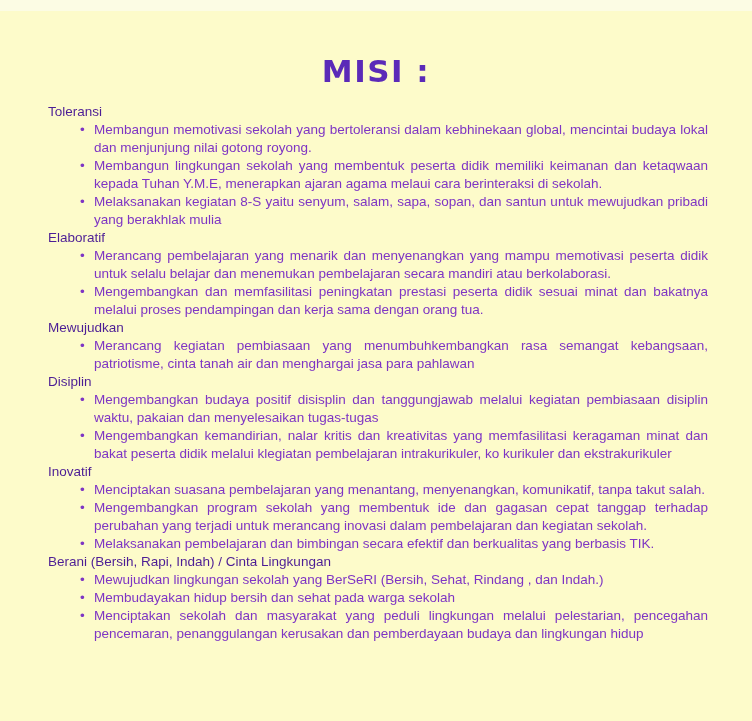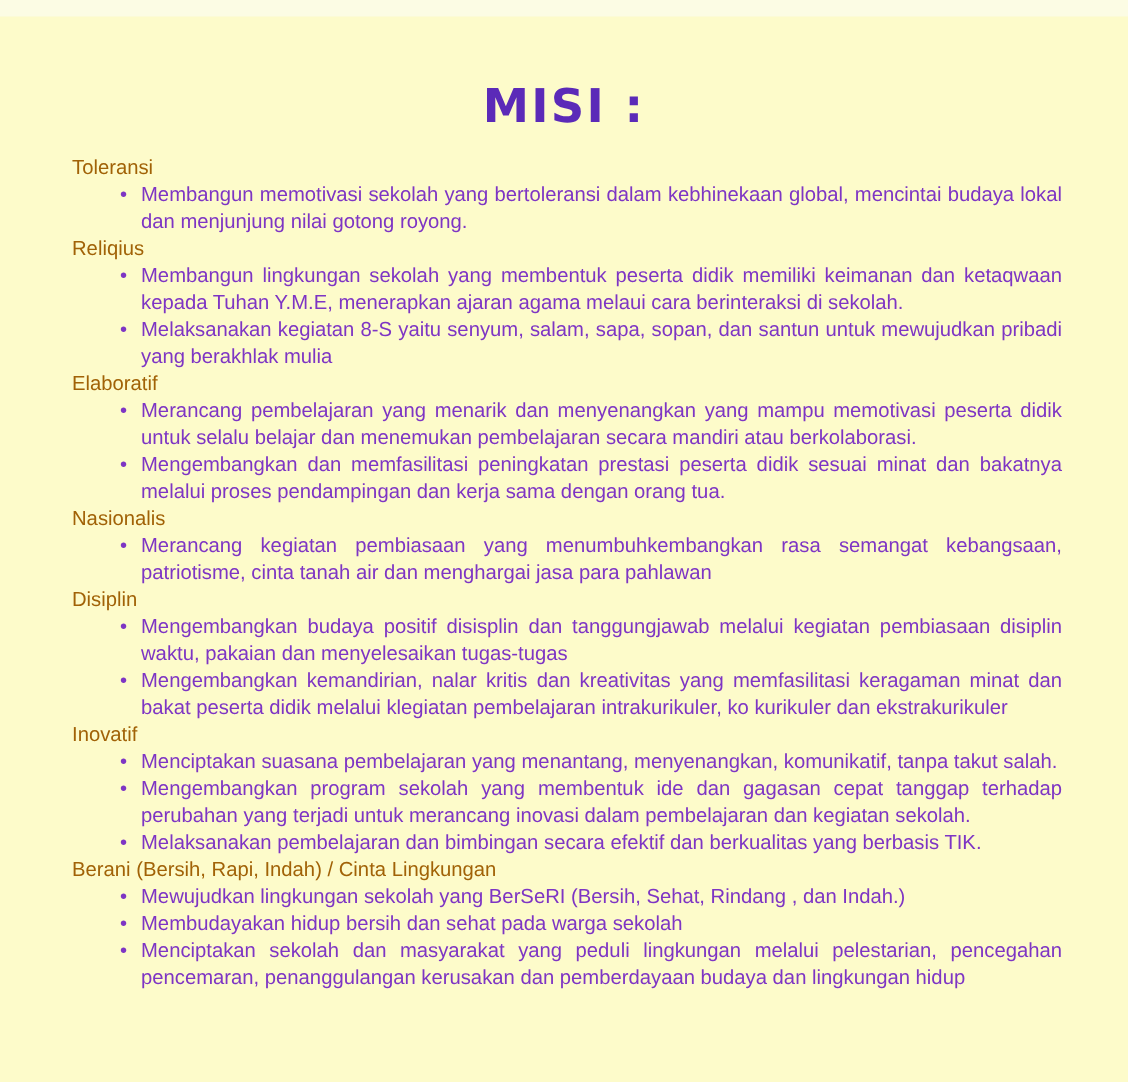--- a/index.html
+++ b/index.html
@@ -34,21 +34,21 @@
   }
   .content {
     margin: 0 44px 0 48px;
     color: #7e35c4;
     font-size: 13.5px;
     line-height: 18px;
   }
   .section { margin: 0; }
   .heading {
     font-weight: normal;
-    color: #a16207;
+    color: #4c1d95;
   }
   ul.bullets {
     list-style: none;
     margin: 0;
     padding: 0;
   }
   li.bullet {
     position: relative;
     margin: 0 0 0 32px;
     padding-left: 14px;
@@ -71,37 +71,36 @@
   <h1 class="title">MISI :</h1>
   <div class="content" id="sections">
   <section class="section">
     <div class="heading">Toleransi</div>
     <ul class="bullets">
           <li class="bullet">Membangun memotivasi sekolah yang bertoleransi dalam kebhinekaan global, mencintai budaya lokal dan menjunjung nilai gotong royong.</li>
         </ul>
   </section>
 
   <section class="section">
-    <div class="heading">Reliqius</div>
     <ul class="bullets">
           <li class="bullet">Membangun lingkungan sekolah yang membentuk peserta didik memiliki keimanan dan ketaqwaan kepada Tuhan Y.M.E, menerapkan ajaran agama melaui cara berinteraksi di sekolah.</li>
           <li class="bullet">Melaksanakan kegiatan 8-S yaitu senyum, salam, sapa, sopan, dan santun untuk mewujudkan pribadi yang berakhlak mulia</li>
         </ul>
   </section>
 
   <section class="section">
     <div class="heading">Elaboratif</div>
     <ul class="bullets">
           <li class="bullet">Merancang pembelajaran yang menarik dan menyenangkan yang mampu memotivasi peserta didik untuk selalu belajar dan menemukan pembelajaran secara mandiri atau berkolaborasi.</li>
           <li class="bullet">Mengembangkan dan memfasilitasi peningkatan prestasi peserta didik sesuai minat dan bakatnya melalui proses pendampingan dan kerja sama dengan orang tua.</li>
         </ul>
   </section>
 
   <section class="section">
-    <div class="heading">Nasionalis</div>
+    <div class="heading">Mewujudkan</div>
     <ul class="bullets">
           <li class="bullet">Merancang kegiatan pembiasaan yang menumbuhkembangkan rasa semangat kebangsaan, patriotisme, cinta tanah air dan menghargai jasa para pahlawan</li>
         </ul>
   </section>
 
   <section class="section">
     <div class="heading">Disiplin</div>
     <ul class="bullets">
           <li class="bullet">Mengembangkan budaya positif disisplin dan tanggungjawab melalui kegiatan pembiasaan disiplin waktu, pakaian dan menyelesaikan tugas-tugas</li>
           <li class="bullet">Mengembangkan kemandirian, nalar kritis dan kreativitas yang memfasilitasi keragaman minat dan bakat peserta didik melalui klegiatan pembelajaran intrakurikuler, ko kurikuler dan ekstrakurikuler</li>

